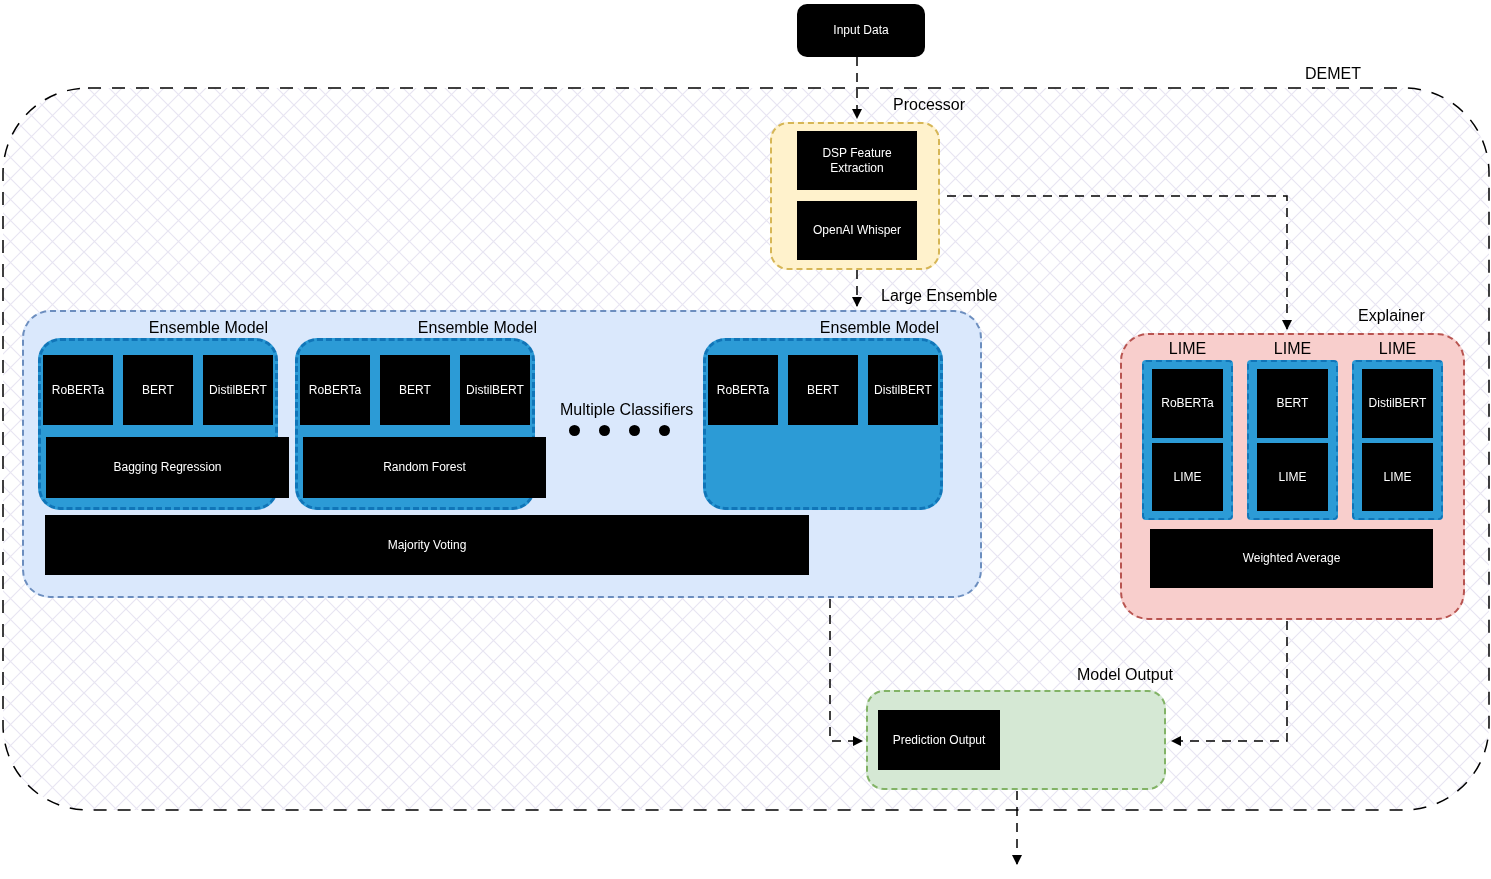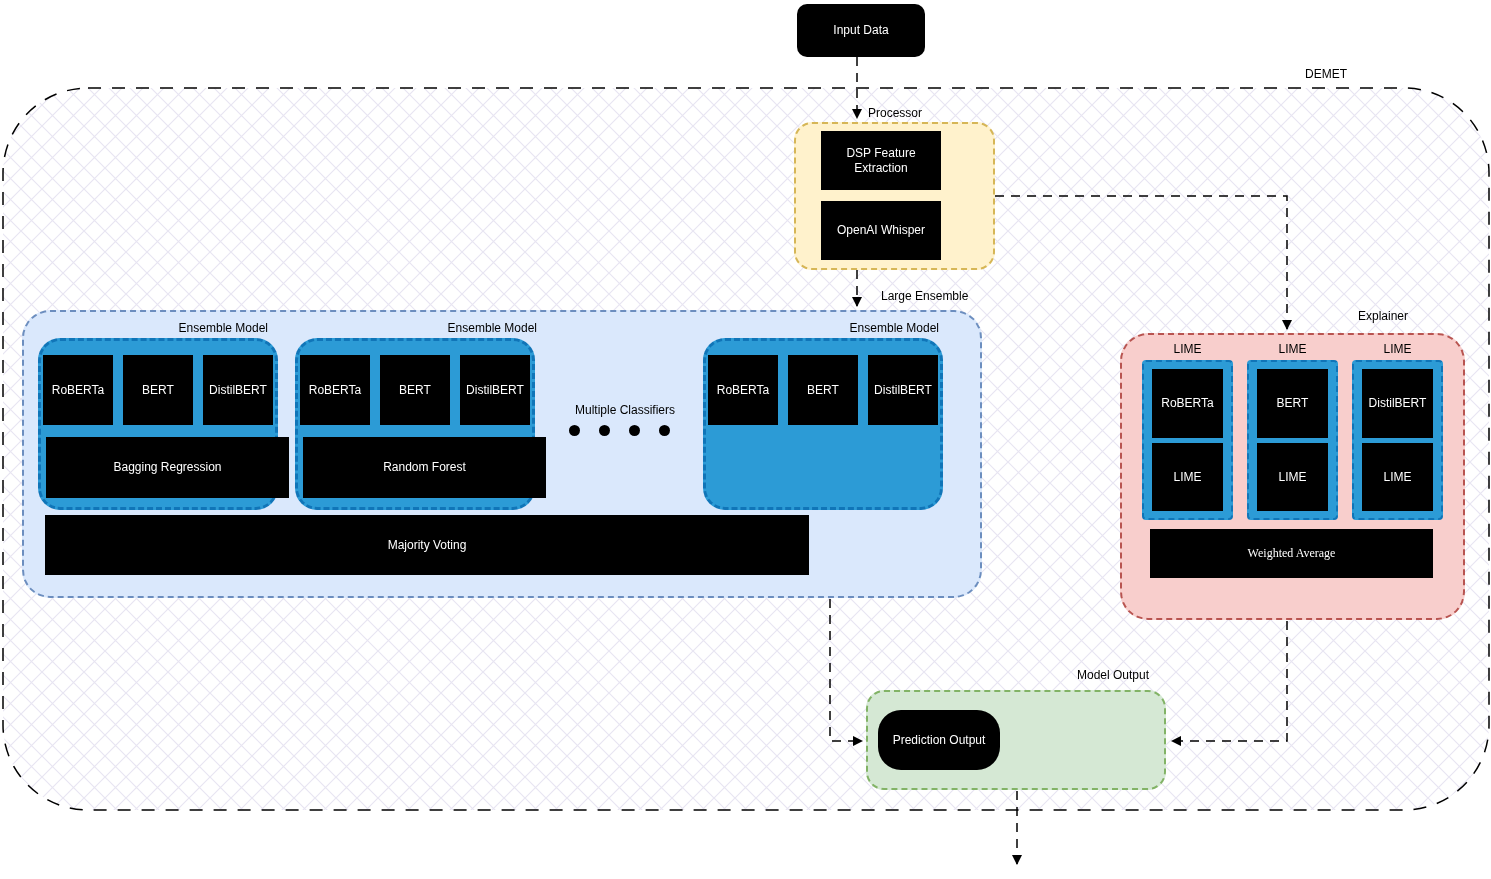--- a/index.html
+++ b/index.html
@@ -1,30 +1,30 @@
 <!DOCTYPE html>
 <html><head>
 <meta charset="utf-8">
 <style>
   html,body{margin:0;padding:0;background:#fff;}
   .canvas{
     position:relative;width:1491px;height:879px;overflow:hidden;background:#fff;
     font-family:"Liberation Sans","DejaVu Sans",sans-serif;color:#000;
   }
   .bglayer{position:absolute;left:0;top:0;width:1491px;height:879px;}
-  .lbl{position:absolute;font-size:12px;line-height:14px;color:#000;white-space:nowrap;}
+  .lbl{position:absolute;font-size:16px;line-height:14px;color:#000;white-space:nowrap;}
   .blackbox{
     position:absolute;background:#000;color:#fff;display:flex;align-items:center;justify-content:center;
     text-align:center;font-size:12px;line-height:15px;box-sizing:border-box;padding:2px;
   }
   .rounded{border-radius:10px;}
   .container{position:absolute;box-sizing:border-box;}
   .processor{
-    left:770px;top:122px;width:201px;height:148px;background:#FFF2CC;
-    border:2px dashed #D6B656;border-radius:18px;margin-left:24px;
+    left:770px;top:122px;width:170px;height:148px;background:#FFF2CC;
+    border:2px dashed #D6B656;border-radius:18px;
   }
   .ensemble{
     left:22px;top:310px;width:960px;height:288px;background:#DAE8FC;
     border:2px dashed #6C8EBF;border-radius:28px;
   }
   .emodel{
     position:absolute;top:26px;width:240px;height:172px;background:#2C9BD6;
     border:3px dashed #1075B8;border-radius:22px;box-sizing:border-box;
   }
   .emodel .sq{position:absolute;top:14px;width:70px;height:70px;}
@@ -67,21 +67,21 @@
     <path d="M947,196 L1287,196 L1287,329" fill="none" stroke="#000" stroke-width="1.5" stroke-dasharray="9 7" marker-end="url(#arrow)"></path>
     <path d="M830,599 L830,741 L862,741" fill="none" stroke="#000" stroke-width="1.5" stroke-dasharray="9 7" marker-end="url(#arrow)"></path>
     <path d="M1287,621 L1287,741 L1172,741" fill="none" stroke="#000" stroke-width="1.5" stroke-dasharray="9 7" marker-end="url(#arrow)"></path>
     <path d="M1017,791 L1017,864" fill="none" stroke="#000" stroke-width="1.5" stroke-dasharray="9 7" marker-end="url(#arrow)"></path>
   </svg>
 
   <span class="lbl" style="left:1305px;top:67px;">DEMET</span>
 
   <div class="blackbox rounded" style="left:797px;top:4px;width:128px;height:53px;">Input Data</div>
 
-  <span class="lbl" style="left:868px;top:98px;margin-top:8px;">Processor</span>
+  <span class="lbl" style="left:893px;top:98px;">Processor</span>
   <div class="container processor">
     <div class="blackbox" style="left:25px;top:7px;width:120px;height:59px;">DSP Feature Extraction</div>
     <div class="blackbox" style="left:25px;top:77px;width:120px;height:59px;">OpenAI Whisper</div>
   </div>
 
   <span class="lbl" style="left:881px;top:289px;">Large Ensemble</span>
   <div class="container ensemble">
 
     <span class="lbl" style="left:16px;top:9px;width:228px;text-align:right;">Ensemble Model</span>
     <span class="lbl" style="left:273px;top:9px;width:240px;text-align:right;">Ensemble Model</span>
@@ -130,21 +130,21 @@
     </div>
     <div class="limecol" style="left:125px;">
       <div class="cell">BERT</div>
       <div class="cell">LIME</div>
     </div>
     <div class="limecol" style="left:230px;">
       <div class="cell">DistilBERT</div>
       <div class="cell">LIME</div>
     </div>
 
-    <div class="blackbox" style="left:28px;top:194px;width:283px;height:49px;font-family:Liberation Serif, serif;">Weighted Average</div>
+    <div class="blackbox" style="left:28px;top:194px;width:283px;height:59px;">Weighted Average</div>
   </div>
 
   <span class="lbl" style="left:1077px;top:668px;">Model Output</span>
   <div class="container output">
-    <div class="blackbox" style="left:10px;top:18px;width:122px;height:60px;border-radius:23px;">Prediction Output</div>
+    <div class="blackbox" style="left:10px;top:18px;width:122px;height:60px;">Prediction Output</div>
   </div>
 
 </div>
 
 </body></html>

